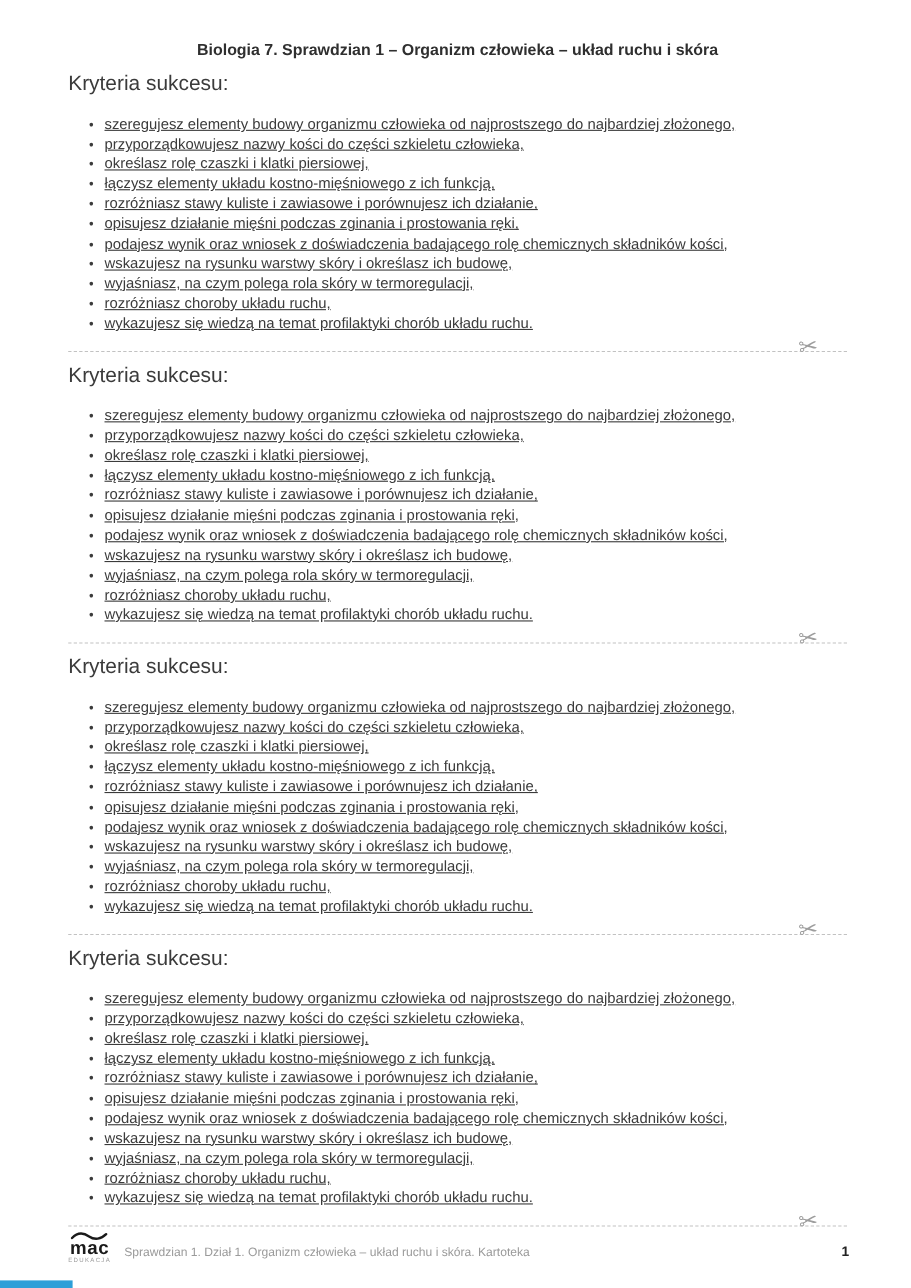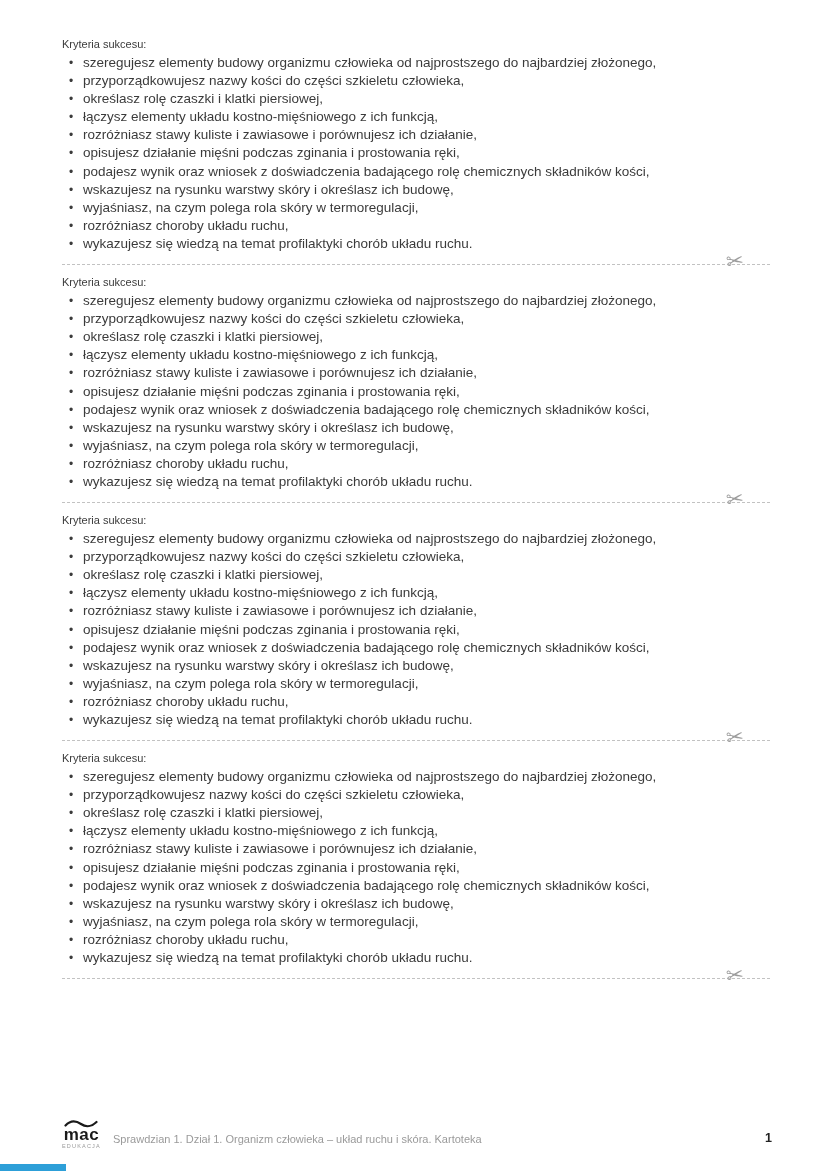--- a/index.html
+++ b/index.html
@@ -13,24 +13,24 @@
   }
   .page { padding: 38px 58px 0 62px; }
   .title {
     text-align: center;
     font-weight: bold;
     font-size: 14.5px;
     color: #2f2f2f;
     margin-bottom: 12px;
   }
   .section .heading {
-    font-size: 11px;
+    font-size: 19px;
     margin: 0 0 3px 0;
   }
-  ul.criteria { list-style: none; margin: 4px; padding: 0; }
+  ul.criteria { list-style: none; margin: 16px; padding: 0; text-decoration: underline; }
   ul.criteria li {
     position: relative;
     padding-left: 17px;
     font-size: 13.5px;
     line-height: 18.1px;
   }
   ul.criteria li::before {
     content: "\2022";
     position: absolute;
     left: 3px;
@@ -90,20 +90,21 @@
   .strip {
     position: absolute;
     left: 0; bottom: 0;
     width: 66px; height: 7px;
   }
 </style>
 </head>
 <body>
 
 <div class="page">
+  <div class="title">Biologia 7. Sprawdzian 1 – Organizm człowieka – układ ruchu i skóra</div>
   <div id="sections">
   <section class="section">
     <div class="heading">Kryteria sukcesu:</div>
     <ul class="criteria">
           <li>szeregujesz elementy budowy organizmu człowieka od najprostszego do najbardziej złożonego,</li>
           <li>przyporządkowujesz nazwy kości do części szkieletu człowieka,</li>
           <li>określasz rolę czaszki i klatki piersiowej,</li>
           <li>łączysz elementy układu kostno-mięśniowego z ich funkcją,</li>
           <li>rozróżniasz stawy kuliste i zawiasowe i porównujesz ich działanie,</li>
           <li>opisujesz działanie mięśni podczas zginania i prostowania ręki,</li>

